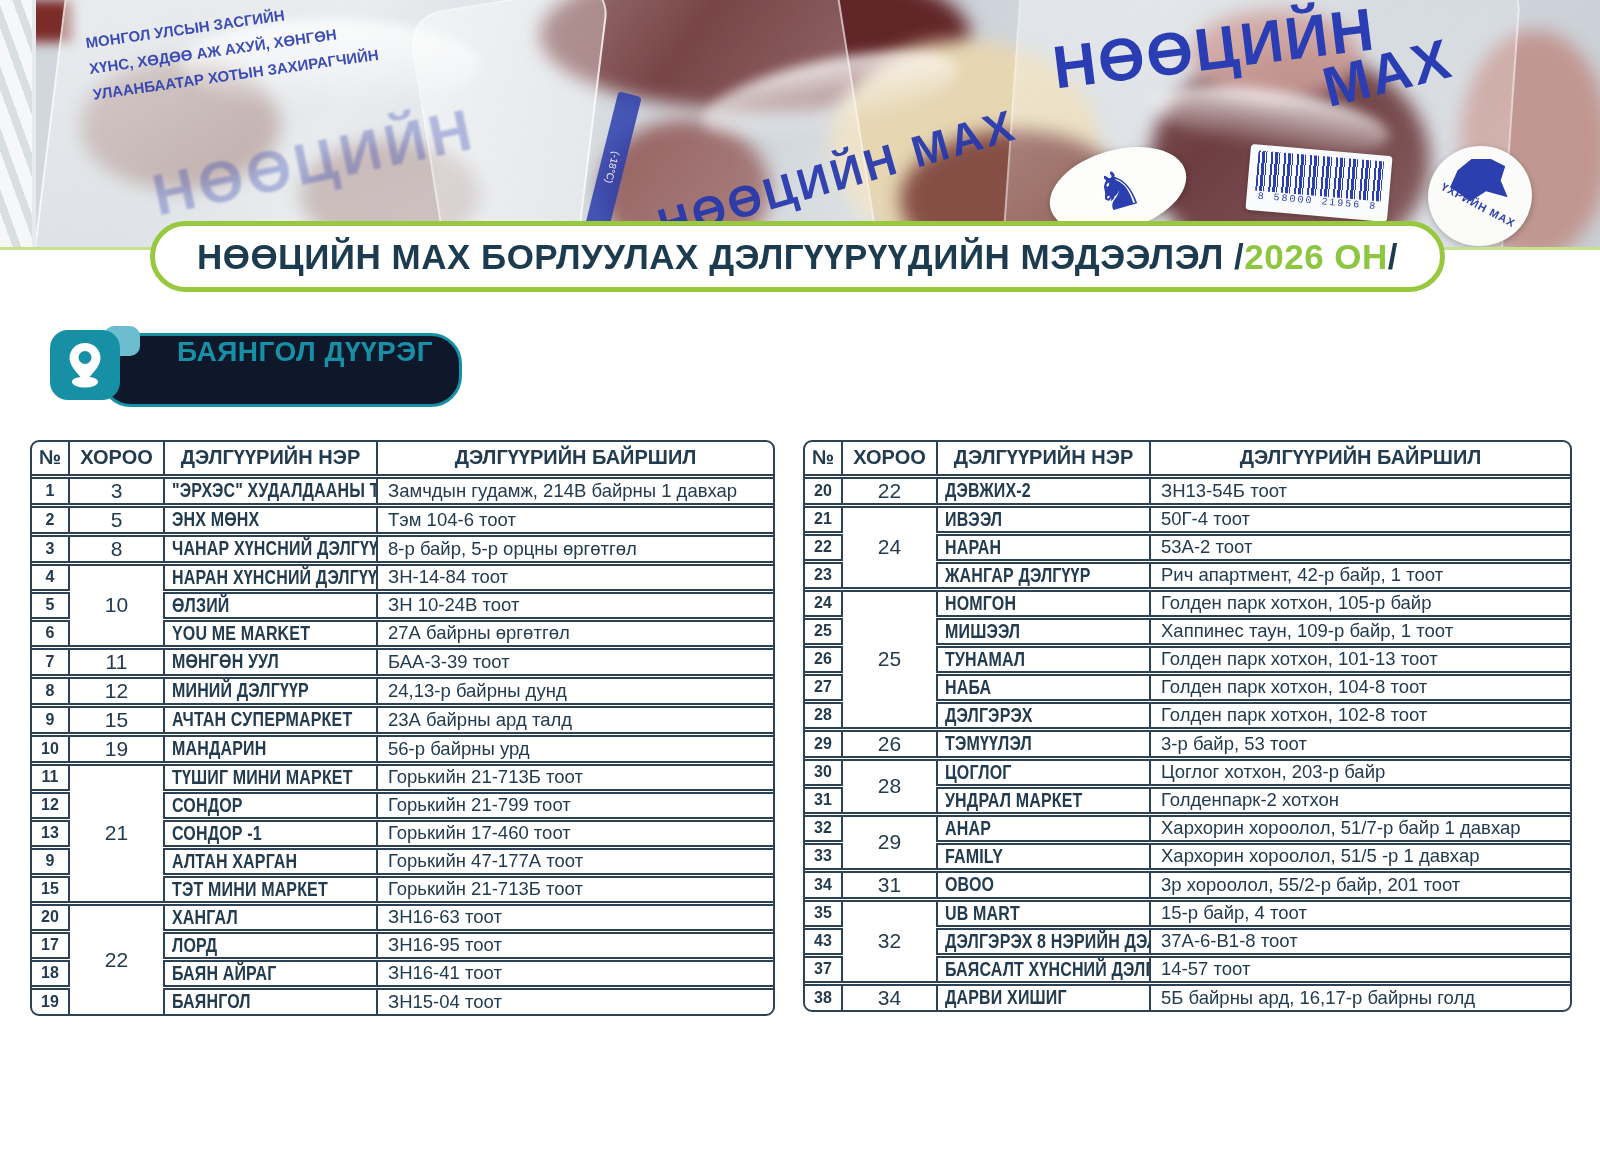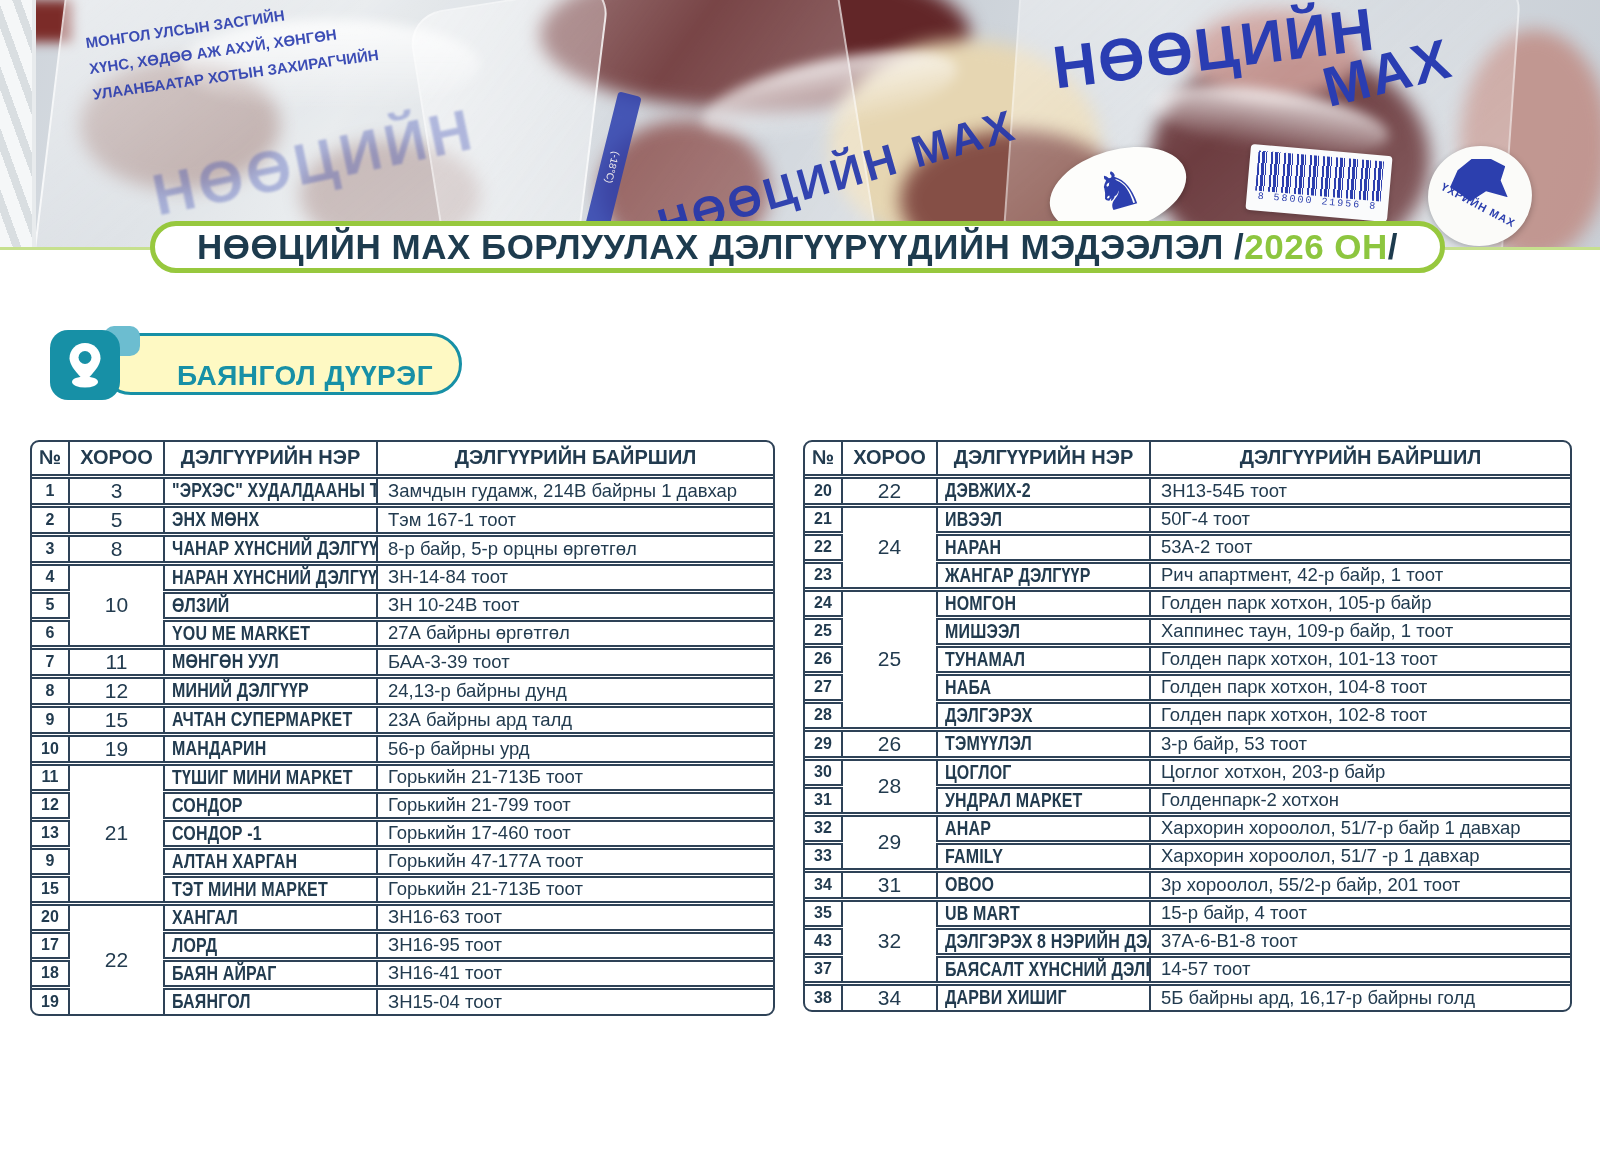--- a/index.html
+++ b/index.html
@@ -51,29 +51,29 @@
        font-family:"Liberation Mono",monospace;}
   .round-sticker{left:1428px;top:146px;width:104px;height:100px;background:#fbfbf9;border-radius:50%;
        transform:rotate(-10deg);box-shadow:0 2px 6px rgba(0,0,0,.25);overflow:hidden;}
   .cow{position:absolute;left:24px;top:12px;width:58px;height:44px;background:#2c3fae;
        clip-path:polygon(0 55%,18% 20%,45% 0,78% 8%,100% 30%,88% 60%,95% 100%,60% 78%,30% 95%,12% 70%);}
   .round-sticker .lbl{position:absolute;left:6px;top:58px;width:100px;color:#2c3fae;font-size:11px;
        font-weight:bold;transform:rotate(38deg);letter-spacing:1px;}
   .redcorner{left:0;top:0;width:72px;height:42px;background:#7b2b28;filter:blur(6px);}
 
   
-  .title-pill{position:absolute;left:150px;top:221px;width:1295px;height:52px;background:#ffffff;
+  .title-pill{position:absolute;left:150px;top:221px;width:1295px;height:71px;background:#ffffff;
        border:5px solid var(--green);border-radius:36px;display:flex;align-items:center;
        justify-content:center;z-index:5;}
   .title-pill .t{font-size:35px;font-weight:bold;color:#1d3b4e;letter-spacing:.5px;white-space:nowrap;}
   .title-pill .yr{color:var(--green-text);}
 
   
-  .district-pill{position:absolute;left:100px;top:333px;width:362px;height:62px;background:#fef9c3;
-       border:3.5px solid var(--teal);border-radius:31px;display:flex;align-items:flex-end;
+  .district-pill{position:absolute;left:100px;top:333px;width:362px;height:74px;background:#0f172a;
+       border:3.5px solid var(--teal);border-radius:31px;display:flex;align-items:flex-start;
        justify-content:center;padding-left:48px;z-index:4;}
   .district-pill .t{font-size:28px;font-weight:bold;color:var(--teal);letter-spacing:.5px;white-space:nowrap;}
   .pin-accent{position:absolute;left:104px;top:326px;width:36px;height:30px;background:#6cbdd0;
        border-radius:10px;z-index:5;}
   .pin-box{position:absolute;left:50px;top:330px;width:70px;height:70px;background:var(--teal);
        border-radius:18px;z-index:6;display:flex;align-items:center;justify-content:center;}
 
   
   .tbl-wrap{position:absolute;top:440px;border:2.5px solid var(--line);border-radius:9px;
        overflow:hidden;background:#fff;}
@@ -178,21 +178,21 @@
         <tr>
           <td class="no-cell">1</td>
           <td class="khoroo-cell v" rowspan="1">3</td>
           <td class="name-cell v"><span class="cnd">"ЭРХЭС" ХУДАЛДААНЫ ТӨВ</span></td>
           <td class="addr-cell v">Замчдын гудамж, 214В байрны 1 давхар</td>
         </tr>
         <tr>
           <td class="no-cell">2</td>
           <td class="khoroo-cell v" rowspan="1">5</td>
           <td class="name-cell v"><span class="cnd">ЭНХ МӨНХ</span></td>
-          <td class="addr-cell v">Тэм 167-1 тоот</td>
+          <td class="addr-cell v">Тэм 104-6 тоот</td>
         </tr>
         <tr>
           <td class="no-cell">3</td>
           <td class="khoroo-cell v" rowspan="1">8</td>
           <td class="name-cell v"><span class="cnd">ЧАНАР ХҮНСНИЙ ДЭЛГҮҮР</span></td>
           <td class="addr-cell v">8-р байр, 5-р орцны өргөтгөл</td>
         </tr>
         <tr>
           <td class="no-cell">4</td>
           <td class="khoroo-cell v" rowspan="3">10</td>
@@ -367,21 +367,21 @@
         </tr>
         <tr>
           <td class="no-cell">32</td>
           <td class="khoroo-cell v" rowspan="2">29</td>
           <td class="name-cell v"><span class="cnd">АНАР</span></td>
           <td class="addr-cell v">Хархорин хороолол, 51/7-р байр 1 давхар</td>
         </tr>
         <tr>
           <td class="no-cell">33</td>
           <td class="name-cell v"><span class="cnd">FAMILY</span></td>
-          <td class="addr-cell v">Хархорин хороолол, 51/7 -р 1 давхар</td>
+          <td class="addr-cell v">Хархорин хороолол, 51/5 -р 1 давхар</td>
         </tr>
         <tr>
           <td class="no-cell">34</td>
           <td class="khoroo-cell v" rowspan="1">31</td>
           <td class="name-cell v"><span class="cnd">ОВОО</span></td>
           <td class="addr-cell v">3р хороолол, 55/2-р байр, 201 тоот</td>
         </tr>
         <tr>
           <td class="no-cell">35</td>
           <td class="khoroo-cell v" rowspan="3">32</td>

